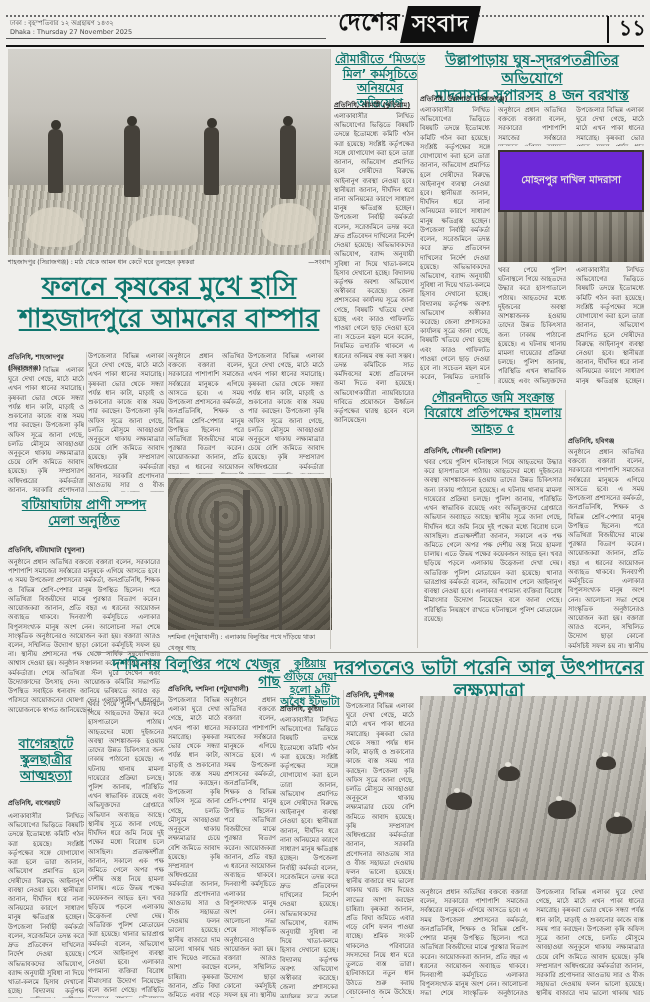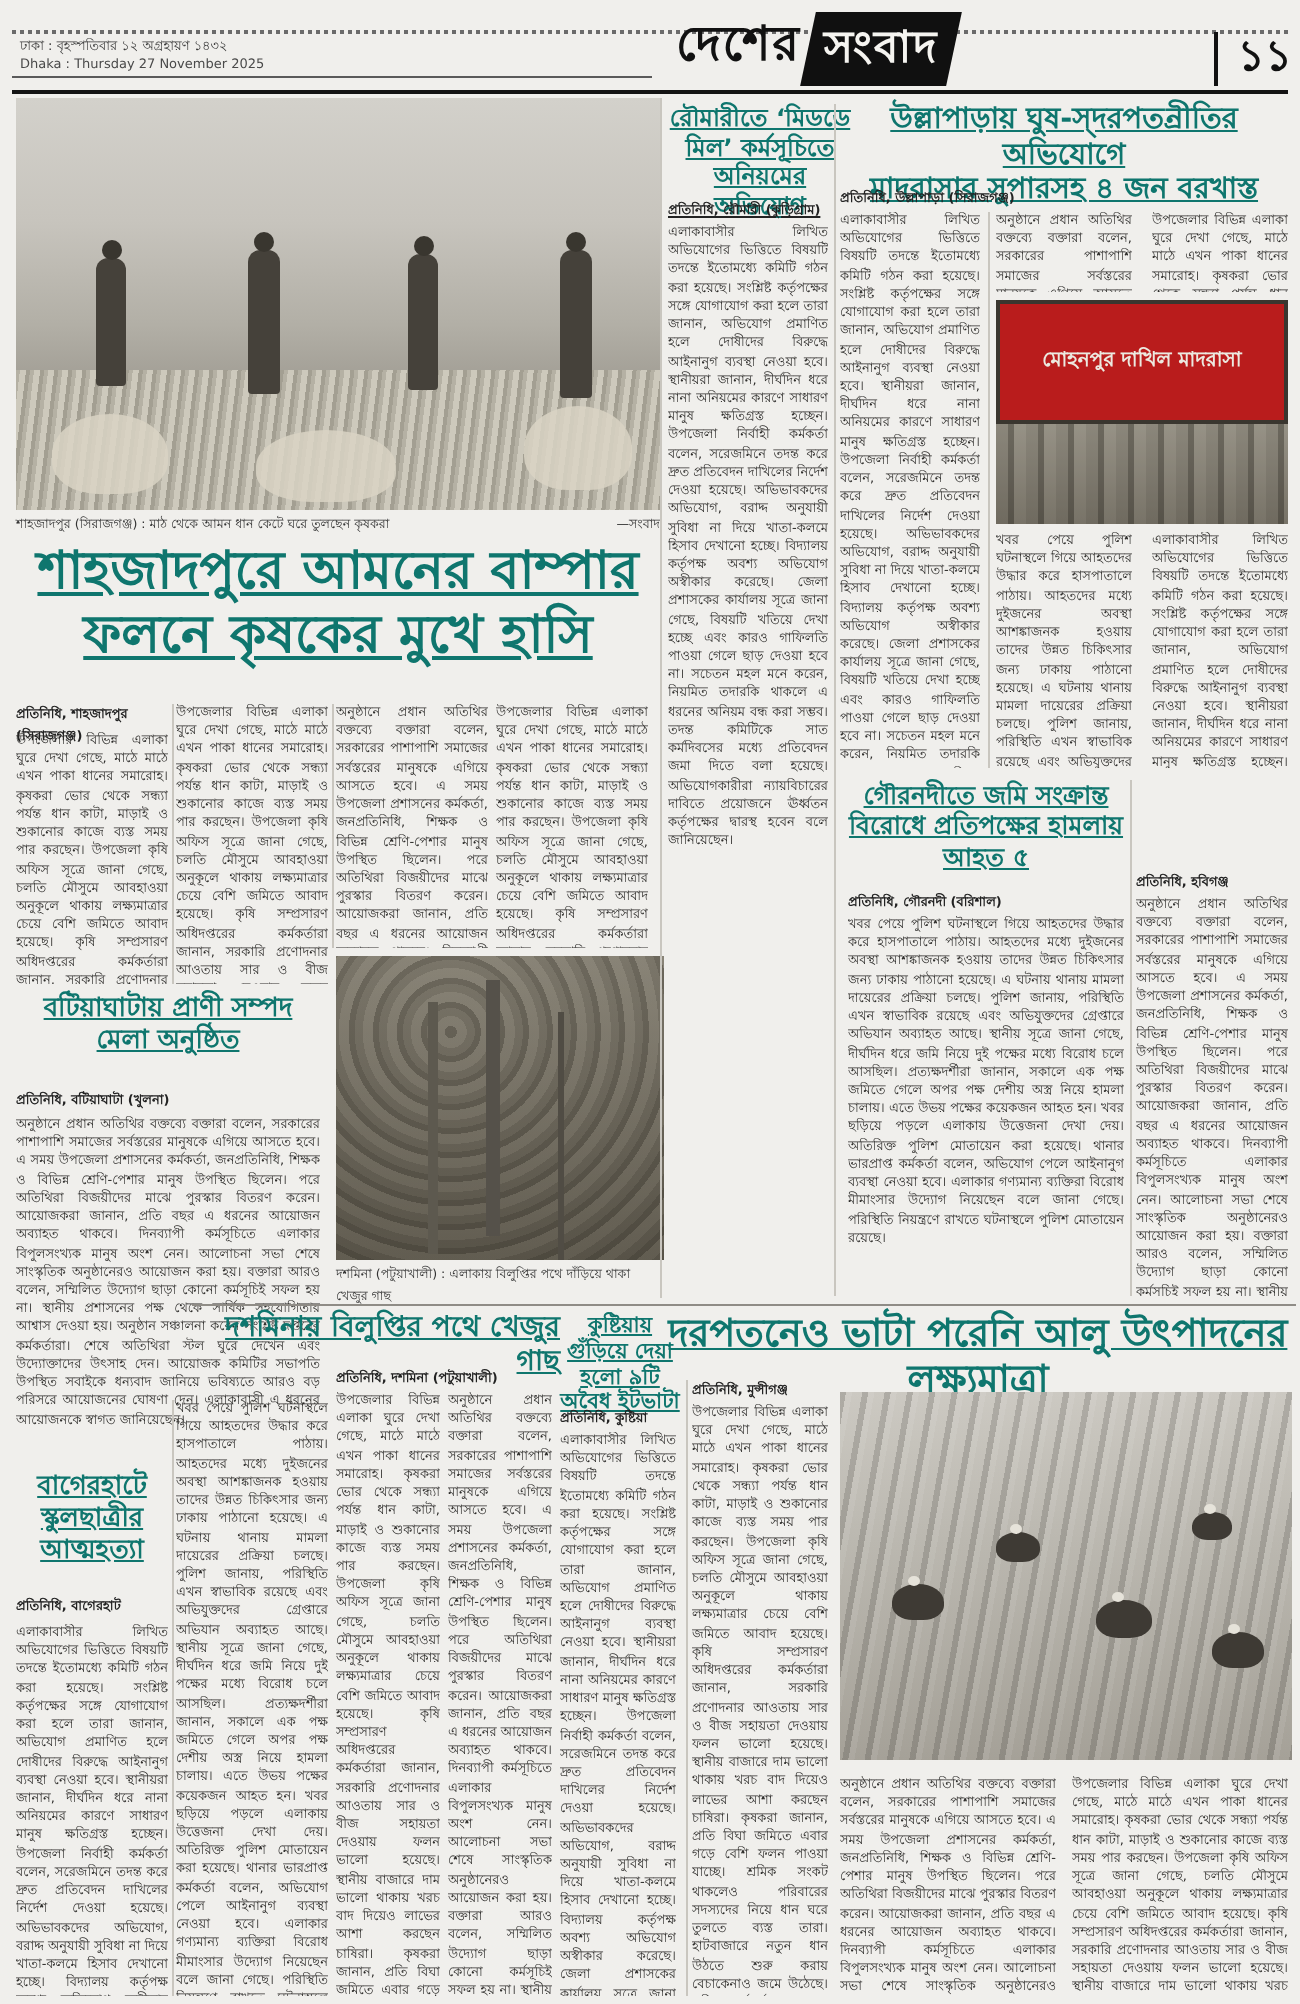--- a/index.html
+++ b/index.html
@@ -30,21 +30,21 @@
   
   .photo{position:absolute;overflow:hidden;}
   #harvest-photo{background:linear-gradient(180deg,#d3d1cb 0%,#c7c4bd 30%,#b2afa6 55%,#97938a 78%,#8a867d 100%);}
   .fig{position:absolute;background:#45413a;border-radius:6px 6px 2px 2px;}
   .fig::before{content:"";position:absolute;top:-9px;left:50%;transform:translateX(-50%);
                width:10px;height:10px;border-radius:50%;background:#39362f;}
   .sheaf{position:absolute;background:#d9d4c4;border-radius:50% 50% 40% 40%;opacity:.85;}
   .straw{position:absolute;left:0;right:0;bottom:0;height:34%;
          background:repeating-linear-gradient(97deg,#b5b1a4 0 2px,#cdc9bc 2px 5px,#a39f92 5px 7px);}
   #sign-photo{display:flex;flex-direction:column;}
-  .signboard{height:55%;background:#b91c1c;color:#ece9e0;display:flex;align-items:center;justify-content:center;
+  .signboard{height:55%;background:#6d28d9;color:#ece9e0;display:flex;align-items:center;justify-content:center;
              font-size:10px;font-weight:bold;text-align:center;padding:2px;border:2px solid #3a362f;box-sizing:border-box;}
   .crowd{height:45%;background:repeating-linear-gradient(90deg,#b7b4ac 0 6px,#8e8b83 6px 9px,#c6c3bb 9px 15px),
          linear-gradient(180deg,#c2bfb7,#9a968d);background-blend-mode:multiply;}
   #tree-photo{background:repeating-radial-gradient(circle at 35% 25%,#8e8a80 0 3px,#b3afa5 3px 8px,#a09c92 8px 12px),
               linear-gradient(180deg,#c3c0b8,#8b877d);background-blend-mode:multiply;}
   #tree-photo::after{content:"";position:absolute;left:46%;top:8%;width:7px;height:84%;background:#55514a;
               box-shadow:-30px 10px 0 -1px #5d594f,34px 14px 0 -2px #504c44;}
   #potato-photo{background:linear-gradient(180deg,#ccc9c2 0%,#bbb8b0 40%,#a5a198 100%);}
   .furrows{position:absolute;inset:0;background:repeating-linear-gradient(100deg,rgba(40,38,34,.18) 0 3px,rgba(255,255,255,.08) 3px 6px,transparent 6px 11px);}
   .worker{position:absolute;background:#3e3a34;border-radius:50% 50% 40% 40%;}
@@ -77,22 +77,22 @@
     <div class="fig" style="left:116px;bottom:58px;width:16px;height:72px;"></div>
     <div class="fig" style="left:196px;bottom:60px;width:15px;height:68px;"></div>
     <div class="fig" style="left:272px;bottom:56px;width:16px;height:74px;"></div>
   </div>
   <div class="cap" style="left:8px;top:257px;width:322px;">
     <span>শাহজাদপুর (সিরাজগঞ্জ) : মাঠ থেকে আমন ধান কেটে ঘরে তুলছেন কৃষকরা</span>
     <span>—সংবাদ</span>
   </div>
 
   <div class="hl" style="left:8px;top:271px;width:322px;font-size:26px;">
+    <div>ফলনে কৃষকের মুখে হাসি</div>
     <div>শাহজাদপুরে আমনের বাম্পার</div>
-    <div>ফলনে কৃষকের মুখে হাসি</div>
   </div>
 
   <div class="byline" style="left:8px;top:352px;width:78px;">প্রতিনিধি, শাহজাদপুর (সিরাজগঞ্জ)</div>
   <div class="col" style="left:8px;top:366px;width:76px;height:126px;">উপজেলার বিভিন্ন এলাকা ঘুরে দেখা গেছে, মাঠে মাঠে এখন পাকা ধানের সমারোহ। কৃষকরা ভোর থেকে সন্ধ্যা পর্যন্ত ধান কাটা, মাড়াই ও শুকানোর কাজে ব্যস্ত সময় পার করছেন। উপজেলা কৃষি অফিস সূত্রে জানা গেছে, চলতি মৌসুমে আবহাওয়া অনুকূলে থাকায় লক্ষ্যমাত্রার চেয়ে বেশি জমিতে আবাদ হয়েছে। কৃষি সম্প্রসারণ অধিদপ্তরের কর্মকর্তারা জানান, সরকারি প্রণোদনার আওতায় সার ও বীজ সহায়তা দেওয়ায় ফলন ভালো হয়েছে। স্থানীয় বাজারে দাম ভালো থাকায় খরচ বাদ দিয়েও লাভের আশা করছেন চাষিরা। কৃষকরা জানান, প্রতি বিঘা জমিতে এবার গড়ে বেশি ফলন পাওয়া যাচ্ছে। শ্রমিক সংকট থাকলেও পরিবারের সদস্যদের নিয়ে ধান ঘরে তুলতে ব্যস্ত তারা। হাটবাজারে নতুন ধান উঠতে শুরু করায় বেচাকেনাও জমে উঠেছে। কৃষি কর্মকর্তারা আশা করছেন, আগামী দিনে আবহাওয়া ভালো থাকলে নির্ধারিত সময়ের মধ্যেই শতভাগ ধান কাটা শেষ হবে। মাঠপর্যায়ে কৃষকদের প্রয়োজনীয় পরামর্শ দেওয়া হচ্ছে বলেও জানান তারা। স্থানীয় কৃষাণীরাও ধান শুকানো ও সংরক্ষণের কাজে ব্যস্ত সময় পার করছেন।</div>
   <div class="col" style="left:88px;top:352px;width:76px;height:140px;">উপজেলার বিভিন্ন এলাকা ঘুরে দেখা গেছে, মাঠে মাঠে এখন পাকা ধানের সমারোহ। কৃষকরা ভোর থেকে সন্ধ্যা পর্যন্ত ধান কাটা, মাড়াই ও শুকানোর কাজে ব্যস্ত সময় পার করছেন। উপজেলা কৃষি অফিস সূত্রে জানা গেছে, চলতি মৌসুমে আবহাওয়া অনুকূলে থাকায় লক্ষ্যমাত্রার চেয়ে বেশি জমিতে আবাদ হয়েছে। কৃষি সম্প্রসারণ অধিদপ্তরের কর্মকর্তারা জানান, সরকারি প্রণোদনার আওতায় সার ও বীজ সহায়তা দেওয়ায় ফলন ভালো হয়েছে। স্থানীয় বাজারে দাম ভালো থাকায় খরচ বাদ দিয়েও লাভের আশা করছেন চাষিরা। কৃষকরা জানান, প্রতি বিঘা জমিতে এবার গড়ে বেশি ফলন পাওয়া যাচ্ছে। শ্রমিক সংকট থাকলেও পরিবারের সদস্যদের নিয়ে ধান ঘরে তুলতে ব্যস্ত তারা। হাটবাজারে নতুন ধান উঠতে শুরু করায় বেচাকেনাও জমে উঠেছে। কৃষি কর্মকর্তারা আশা করছেন, আগামী দিনে আবহাওয়া ভালো থাকলে নির্ধারিত সময়ের মধ্যেই শতভাগ ধান কাটা শেষ হবে। মাঠপর্যায়ে কৃষকদের প্রয়োজনীয় পরামর্শ দেওয়া হচ্ছে বলেও জানান তারা। স্থানীয় কৃষাণীরাও ধান শুকানো ও সংরক্ষণের কাজে ব্যস্ত সময় পার করছেন।</div>
   <div class="col" style="left:168px;top:352px;width:76px;height:122px;">অনুষ্ঠানে প্রধান অতিথির বক্তব্যে বক্তারা বলেন, সরকারের পাশাপাশি সমাজের সর্বস্তরের মানুষকে এগিয়ে আসতে হবে। এ সময় উপজেলা প্রশাসনের কর্মকর্তা, জনপ্রতিনিধি, শিক্ষক ও বিভিন্ন শ্রেণি-পেশার মানুষ উপস্থিত ছিলেন। পরে অতিথিরা বিজয়ীদের মাঝে পুরস্কার বিতরণ করেন। আয়োজকরা জানান, প্রতি বছর এ ধরনের আয়োজন অব্যাহত থাকবে। দিনব্যাপী কর্মসূচিতে এলাকার বিপুলসংখ্যক মানুষ অংশ নেন। আলোচনা সভা শেষে সাংস্কৃতিক অনুষ্ঠানেরও আয়োজন করা হয়। বক্তারা আরও বলেন, সম্মিলিত উদ্যোগ ছাড়া কোনো কর্মসূচিই সফল হয় না। স্থানীয় প্রশাসনের পক্ষ থেকে সার্বিক সহযোগিতার আশ্বাস দেওয়া হয়। অনুষ্ঠান সঞ্চালনা করেন সংশ্লিষ্ট দপ্তরের কর্মকর্তারা। শেষে অতিথিরা স্টল ঘুরে দেখেন এবং উদ্যোক্তাদের উৎসাহ দেন। আয়োজক কমিটির সভাপতি উপস্থিত সবাইকে ধন্যবাদ জানিয়ে ভবিষ্যতে আরও বড় পরিসরে আয়োজনের ঘোষণা দেন। এলাকাবাসী এ ধরনের আয়োজনকে স্বাগত জানিয়েছেন।</div>
   <div class="col" style="left:248px;top:352px;width:76px;height:122px;">উপজেলার বিভিন্ন এলাকা ঘুরে দেখা গেছে, মাঠে মাঠে এখন পাকা ধানের সমারোহ। কৃষকরা ভোর থেকে সন্ধ্যা পর্যন্ত ধান কাটা, মাড়াই ও শুকানোর কাজে ব্যস্ত সময় পার করছেন। উপজেলা কৃষি অফিস সূত্রে জানা গেছে, চলতি মৌসুমে আবহাওয়া অনুকূলে থাকায় লক্ষ্যমাত্রার চেয়ে বেশি জমিতে আবাদ হয়েছে। কৃষি সম্প্রসারণ অধিদপ্তরের কর্মকর্তারা জানান, সরকারি প্রণোদনার আওতায় সার ও বীজ সহায়তা দেওয়ায় ফলন ভালো হয়েছে। স্থানীয় বাজারে দাম ভালো থাকায় খরচ বাদ দিয়েও লাভের আশা করছেন চাষিরা। কৃষকরা জানান, প্রতি বিঘা জমিতে এবার গড়ে বেশি ফলন পাওয়া যাচ্ছে। শ্রমিক সংকট থাকলেও পরিবারের সদস্যদের নিয়ে ধান ঘরে তুলতে ব্যস্ত তারা। হাটবাজারে নতুন ধান উঠতে শুরু করায় বেচাকেনাও জমে উঠেছে। কৃষি কর্মকর্তারা আশা করছেন, আগামী দিনে আবহাওয়া ভালো থাকলে নির্ধারিত সময়ের মধ্যেই শতভাগ ধান কাটা শেষ হবে। মাঠপর্যায়ে কৃষকদের প্রয়োজনীয় পরামর্শ দেওয়া হচ্ছে বলেও জানান তারা। স্থানীয় কৃষাণীরাও ধান শুকানো ও সংরক্ষণের কাজে ব্যস্ত সময় পার করছেন।</div>
 
   <div class="hl" style="left:8px;top:497px;width:152px;font-size:13px;">বটিয়াঘাটায় প্রাণী সম্পদ মেলা অনুষ্ঠিত</div>
   <div class="byline" style="left:8px;top:545px;width:152px;">প্রতিনিধি, বটিয়াঘাটা (খুলনা)</div>

